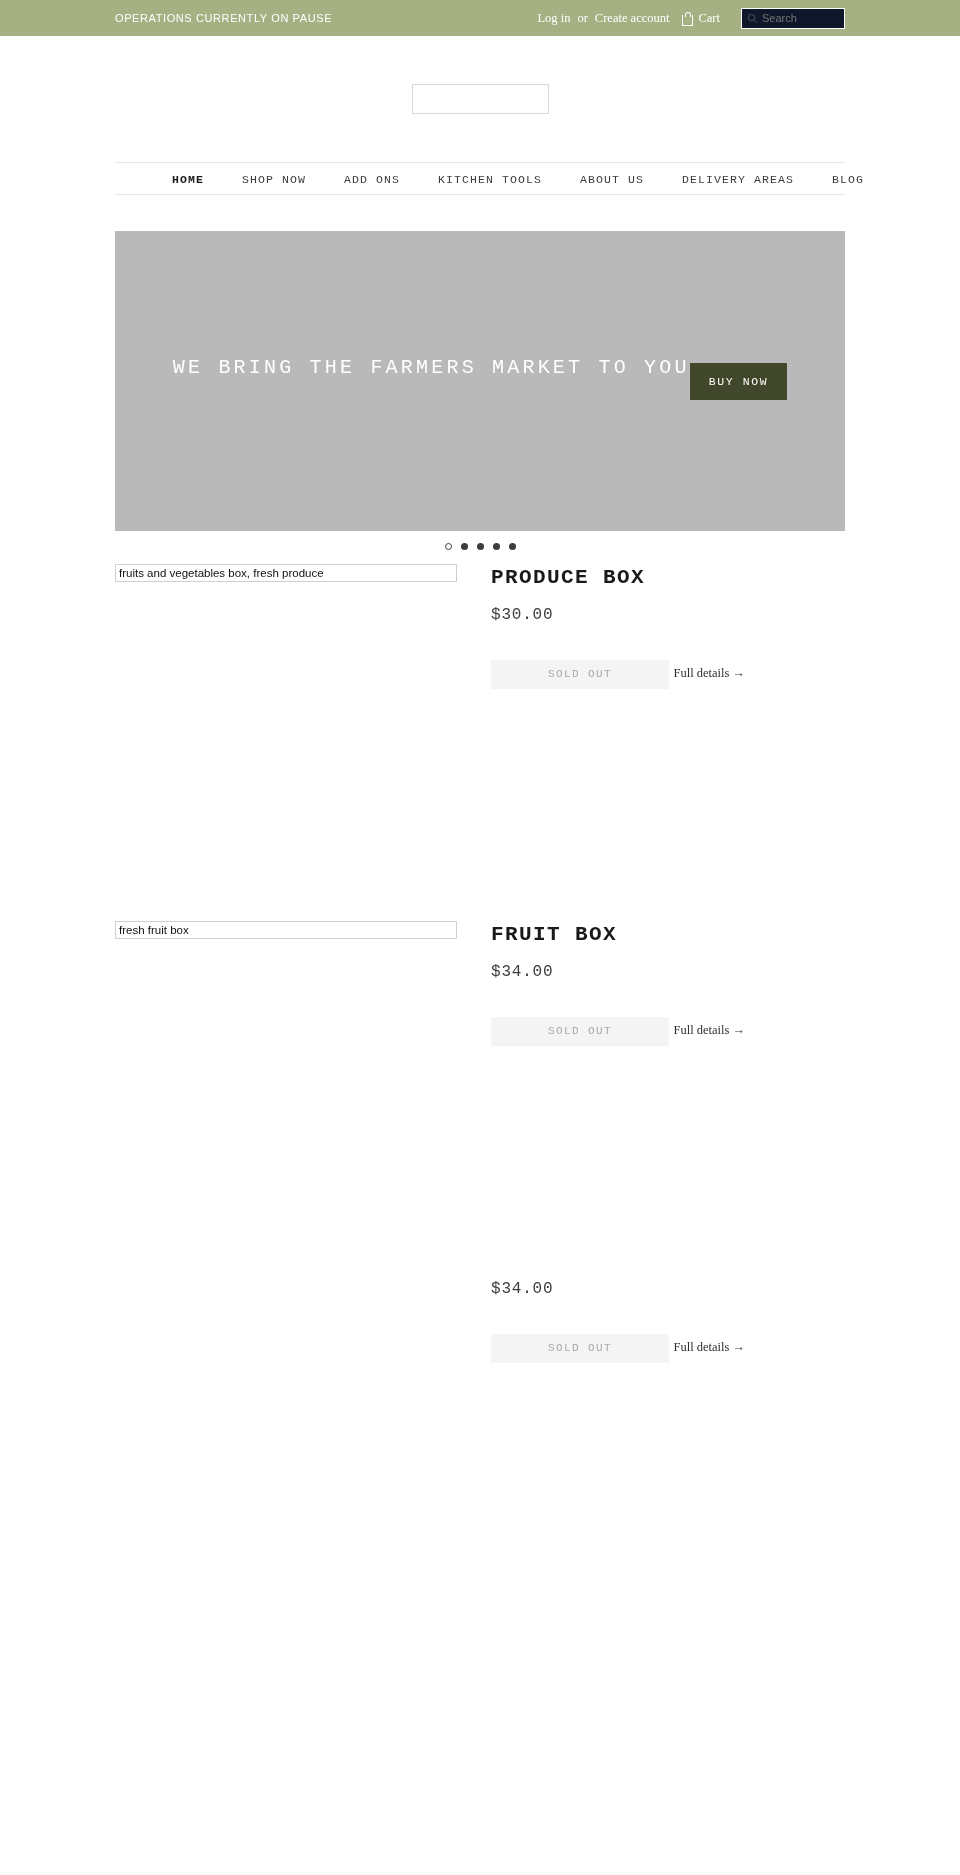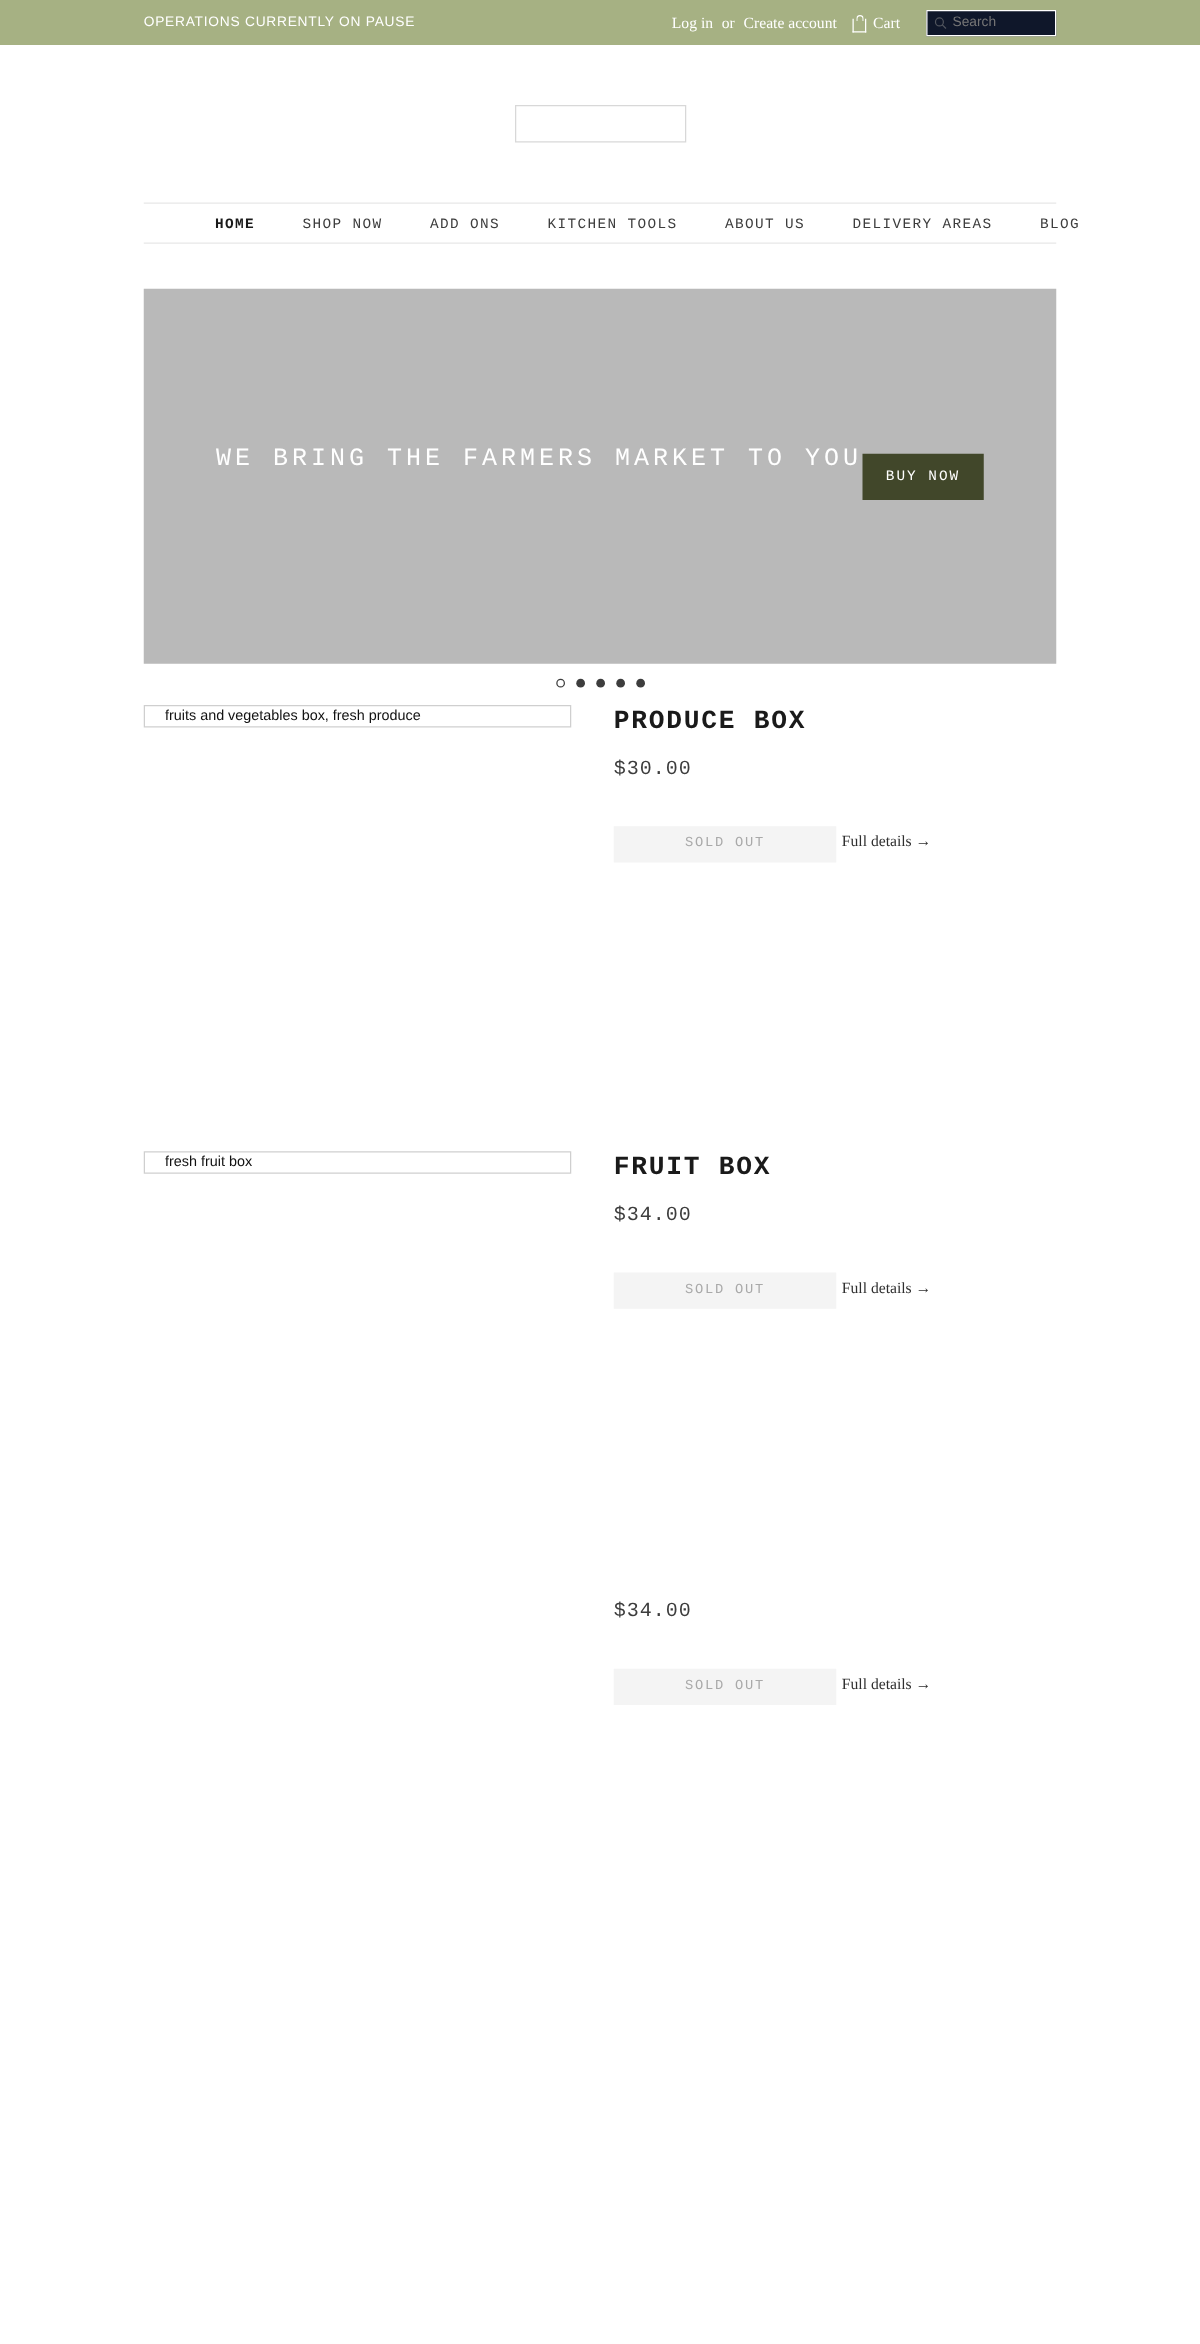--- a/index.html
+++ b/index.html
@@ -224,21 +224,21 @@
     width: 358px;
     flex: 0 0 358px;
     padding-right: 16px;
     padding-top: 2px;
   }
   .alt-box {
     border: 1px solid #cfcfcf;
     height: 18px;
     display: flex;
     align-items: center;
-    padding-left: 16px;
+    padding-left: 3px;
     font-size: 11.5px;
     color: #111;
     font-family: "Liberation Sans", sans-serif;
     background: #ffffff;
     white-space: nowrap;
     overflow: hidden;
   }
   .alt-box.empty { border: none; }
   .product-info {
     flex: 1 1 auto;

